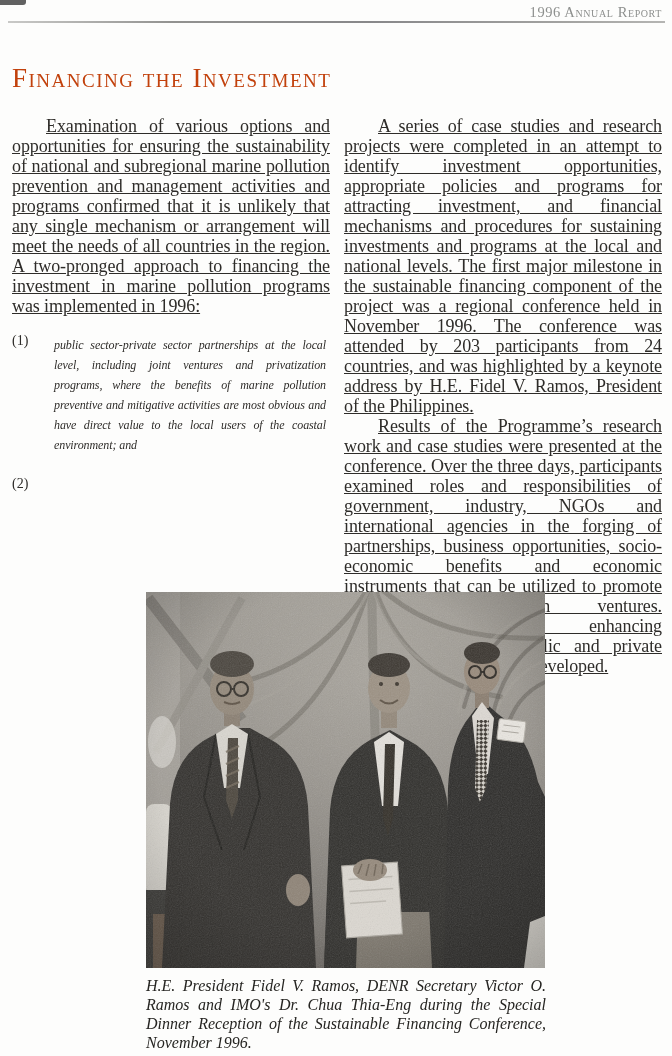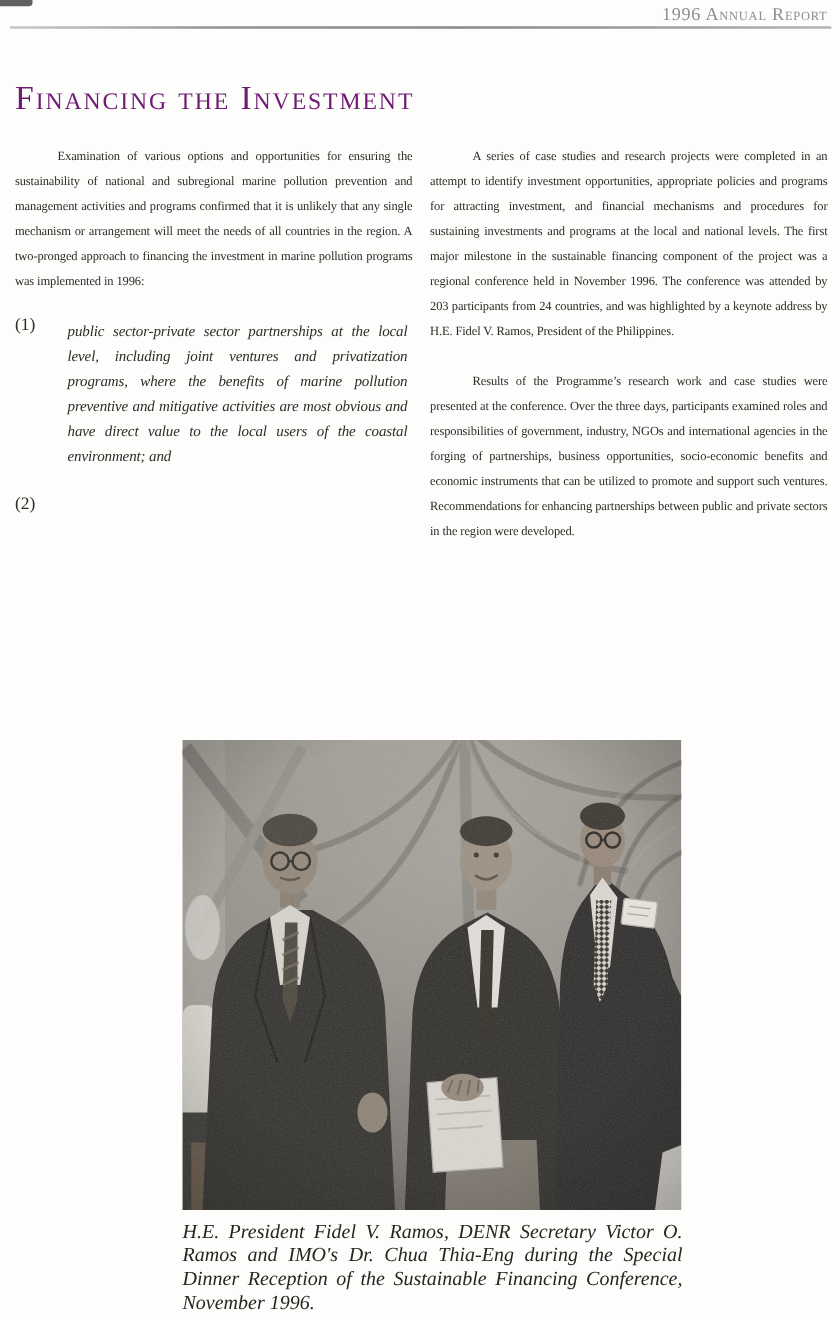--- a/index.html
+++ b/index.html
@@ -27,36 +27,37 @@
   }
   .header-rule {
     position: absolute; top: 21px; left: 8px; right: 7px; height: 2px;
     background: linear-gradient(to right, #c9c9c7, #929290 25%, #88888a 55%, #a3a3a1 85%, #b5b5b3);
   }
   .section-title {
     position: absolute; top: 63px; left: 12px; margin: 0;
     font-size: 27px; line-height: 30px; font-weight: 400;
     font-variant: small-caps;
     letter-spacing: 1.5px;
-    color: #701a75;
+    color: #c2410c;
   }
   .columns {
     position: absolute; top: 116px; left: 12px; width: 650px;
     display: flex; gap: 14px;
   }
   .col { width: 318px; }
   .para {
     margin: 0;
-    font-size: 10px; line-height: 20px;
+    font-size: 18px; line-height: 20px;
     letter-spacing: -0.1px;
     text-align: justify;
+    text-decoration: underline;
   }
   .indent { text-indent: 34px; }
   .col-left .para { margin-bottom: 15px; }
-  .col-right .para-first { margin-bottom: 20px; }
+  .col-right .para-first { }
   .list-item { display: flex; margin-bottom: 15px; }
   .list-num {
     flex: none; width: 38px;
     font-size: 14px; line-height: 20px;
   }
   .list-text {
     flex: 1; margin: 4px;
     font-size: 12px; line-height: 20px;
     letter-spacing: -0.1px;
     text-align: justify;

